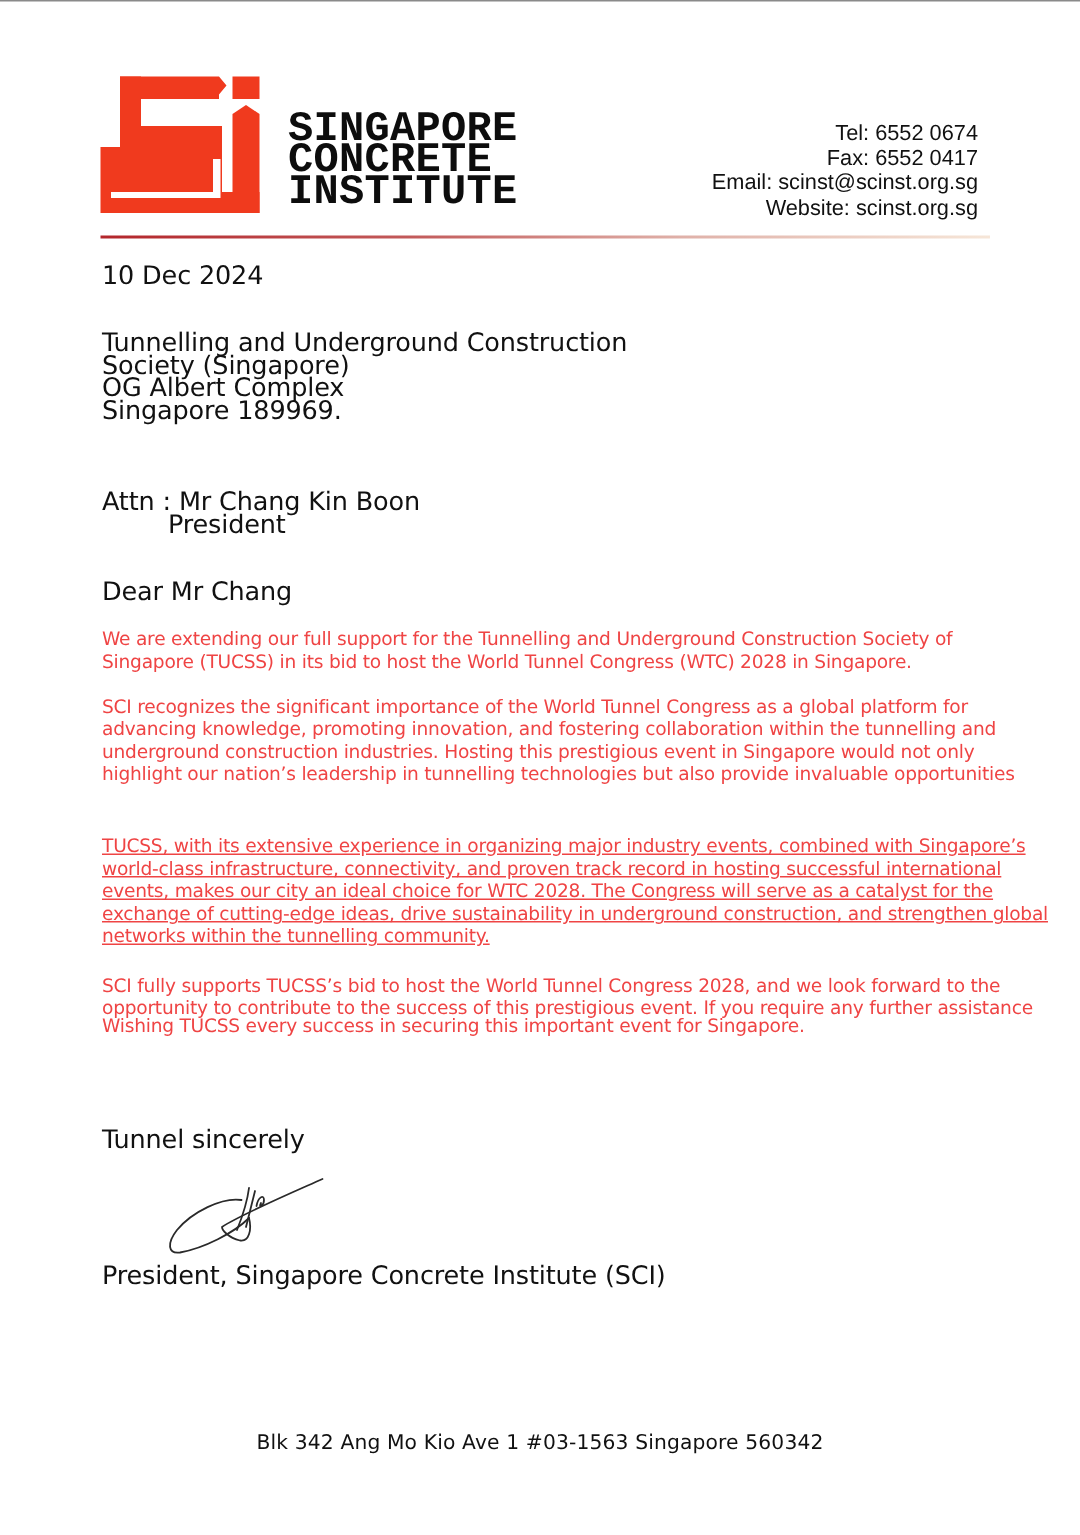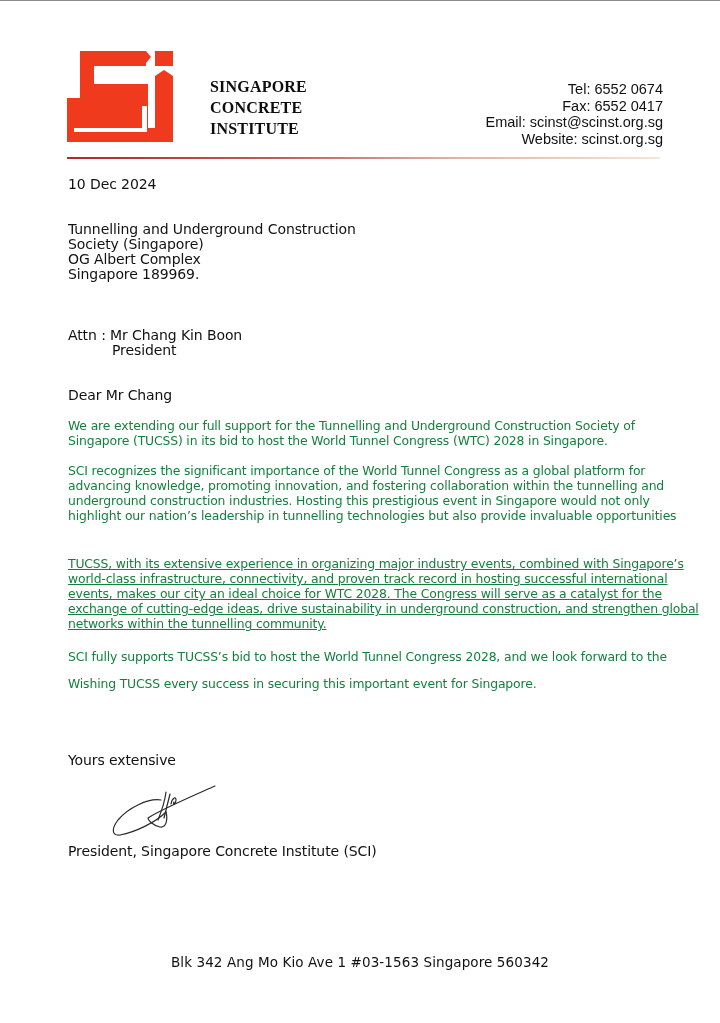--- a/index.html
+++ b/index.html
@@ -4,38 +4,38 @@
 <style>
   html, body { margin: 0; padding: 0; }
   body {
     width: 720px; height: 1023px; background: #ffffff; position: relative; overflow: hidden;
     font-family: "DejaVu Sans", sans-serif; color: #111;
   }
   .top-border { position: absolute; left: 0; top: 0; width: 720px; height: 1px; background: #8a8a8a; }
   .logo { position: absolute; left: 66px; top: 50px; width: 108px; height: 92px; }
   .org-name {
     position: absolute; left: 192px; top: 76px;
-    font-family: Liberation Serif, serif; font-weight: bold; font-size: 16px;
-    line-height: 21px; color: #0d0d0d; letter-spacing: 0.2px; margin-left: 18px;
+    font-family: Liberation Mono, monospace; font-weight: bold; font-size: 28px;
+    line-height: 21px; color: #0d0d0d; letter-spacing: 0.2px;
   }
   .org-name div { white-space: nowrap; }
   .contact {
-    position: absolute; right: 57px; top: 81px; text-align: right;
+    position: absolute; right: 68px; top: 81px; text-align: right;
     font-family: "Liberation Sans", sans-serif; font-size: 14.5px; line-height: 16.5px; color: #111;
   }
   .contact div { white-space: nowrap; }
   .rule {
     position: absolute; left: 67px; top: 157px; width: 593px; height: 2px;
     background: linear-gradient(to right, #b3262b 0%, #c25a5a 35%, #dfb0a8 65%, #f6e6d8 100%);
   }
   .text {
-    position: absolute; left: 68px; font-size: 14px; line-height: 15px; color: #111;
+    position: absolute; left: 68px; font-size: 17px; line-height: 15px; color: #111;
     letter-spacing: -0.1px;
   }
-  .para { position: absolute; left: 68px; width: 600px; font-size: 12.4px; line-height: 15.1px; color: #15803d; letter-spacing: -0.15px; }
+  .para { position: absolute; left: 68px; width: 600px; font-size: 12.4px; line-height: 15.1px; color: #ef4444; letter-spacing: -0.15px; }
   .para span { display: block; white-space: nowrap; }
   .block span { display: block; white-space: nowrap; }
   .indent { padding-left: 44px; }
   .signature { position: absolute; left: 108px; top: 780px; width: 115px; height: 60px; }
   .footer {
     position: absolute; left: 0; width: 720px; top: 954px; text-align: center;
     font-size: 13.5px; color: #111; letter-spacing: 0.1px;
   }
 </style>
 </head>
@@ -115,27 +115,28 @@
 <div class="para" style="top:556px;text-decoration:underline;">
   <span>TUCSS, with its extensive experience in organizing major industry events, combined with Singapore’s</span>
   <span>world-class infrastructure, connectivity, and proven track record in hosting successful international</span>
   <span>events, makes our city an ideal choice for WTC 2028. The Congress will serve as a catalyst for the</span>
   <span>exchange of cutting-edge ideas, drive sustainability in underground construction, and strengthen global</span>
   <span>networks within the tunnelling community.</span>
 </div>
 
 <div class="para" style="top:649px;">
   <span>SCI fully supports TUCSS’s bid to host the World Tunnel Congress 2028, and we look forward to the</span>
+  <span>opportunity to contribute to the success of this prestigious event. If you require any further assistance</span>
 </div>
 
 <div class="para" style="top:676px;">
   <span>Wishing TUCSS every success in securing this important event for Singapore.</span>
 </div>
 
-<div class="text" style="top:753px;">Yours extensive</div>
+<div class="text" style="top:753px;">Tunnel sincerely</div>
 
 <svg class="signature" viewBox="0 0 115 60">
   <g fill="none" stroke="#2a2a2a" stroke-width="1.2" stroke-linecap="round" stroke-linejoin="round">
     <path d="M53 20 C40 18 20 28 10 40 C3 49 4 56 12 55 C28 52 48 42 58 32"></path>
     <path d="M58 32 C60 40 58 48 52 47 C44 45 40 40 40 38 C52 30 80 18 107 6"></path>
     <path d="M58 12 C57 20 54 30 50 40"></path>
     <path d="M62 14 C60 22 58 30 56 38"></path>
     <path d="M63 24 C64 18 68 16 68 20 C68 24 64 26 66 22"></path>
   </g>
 </svg>

